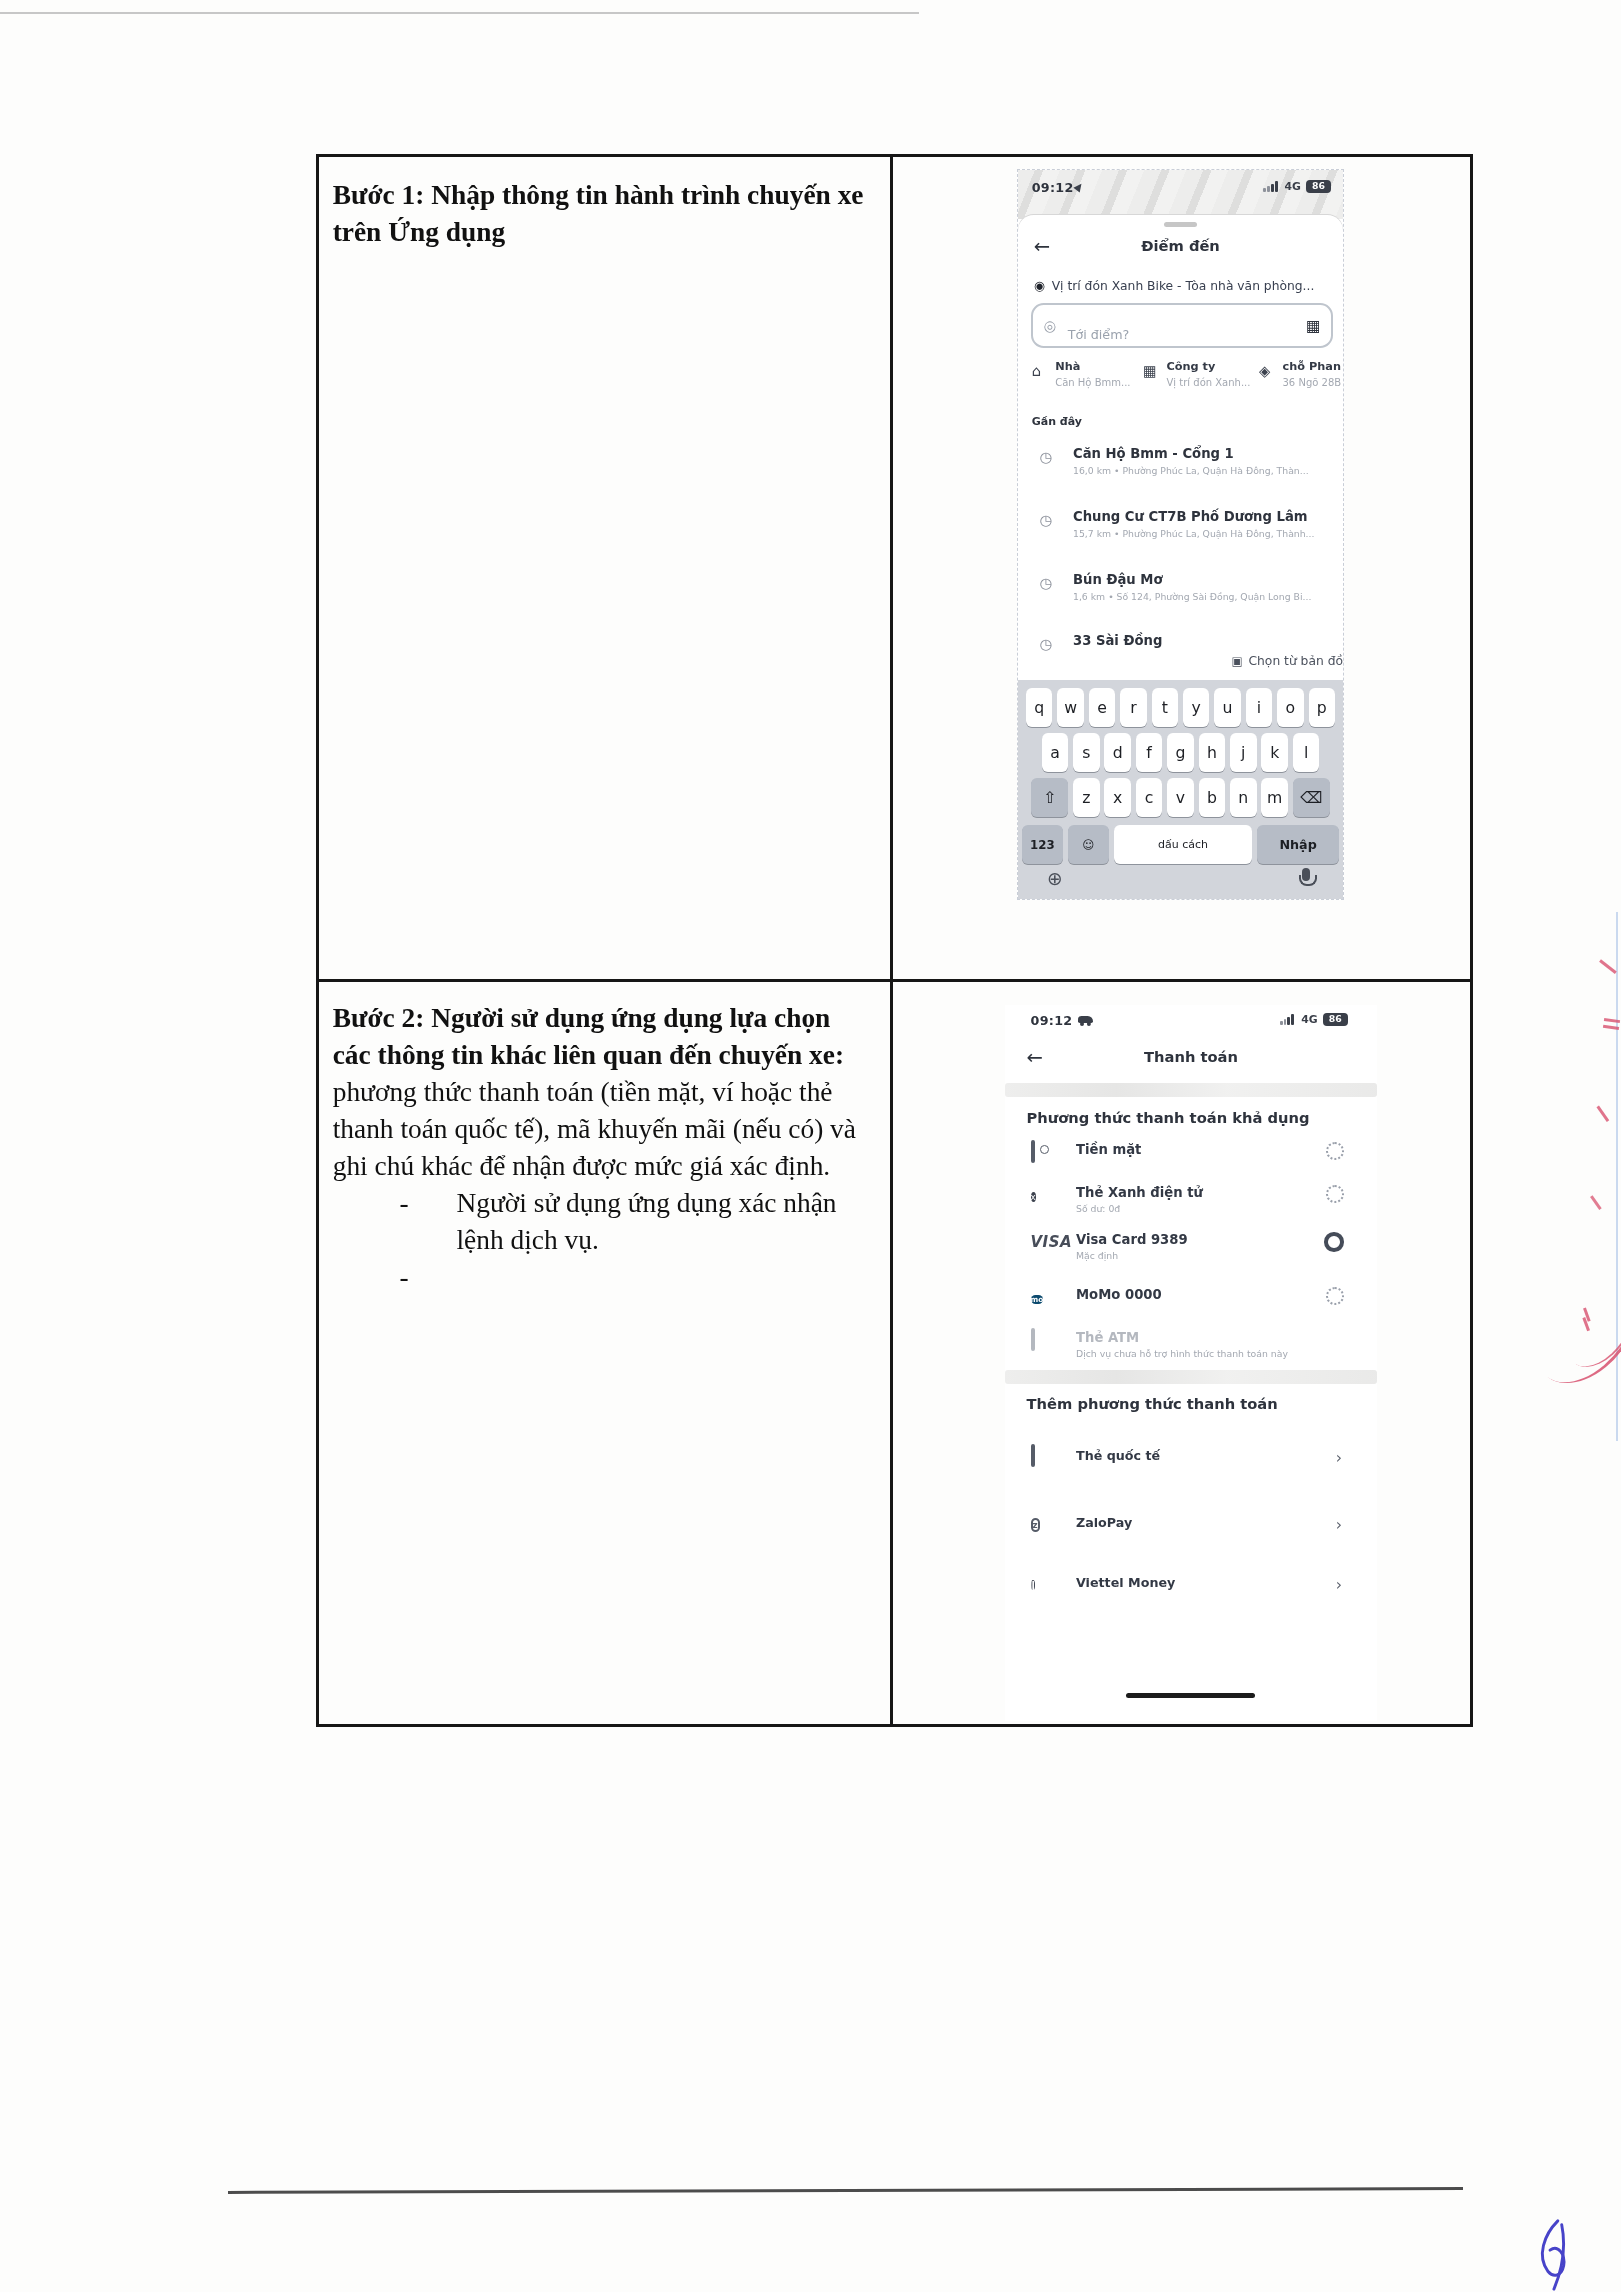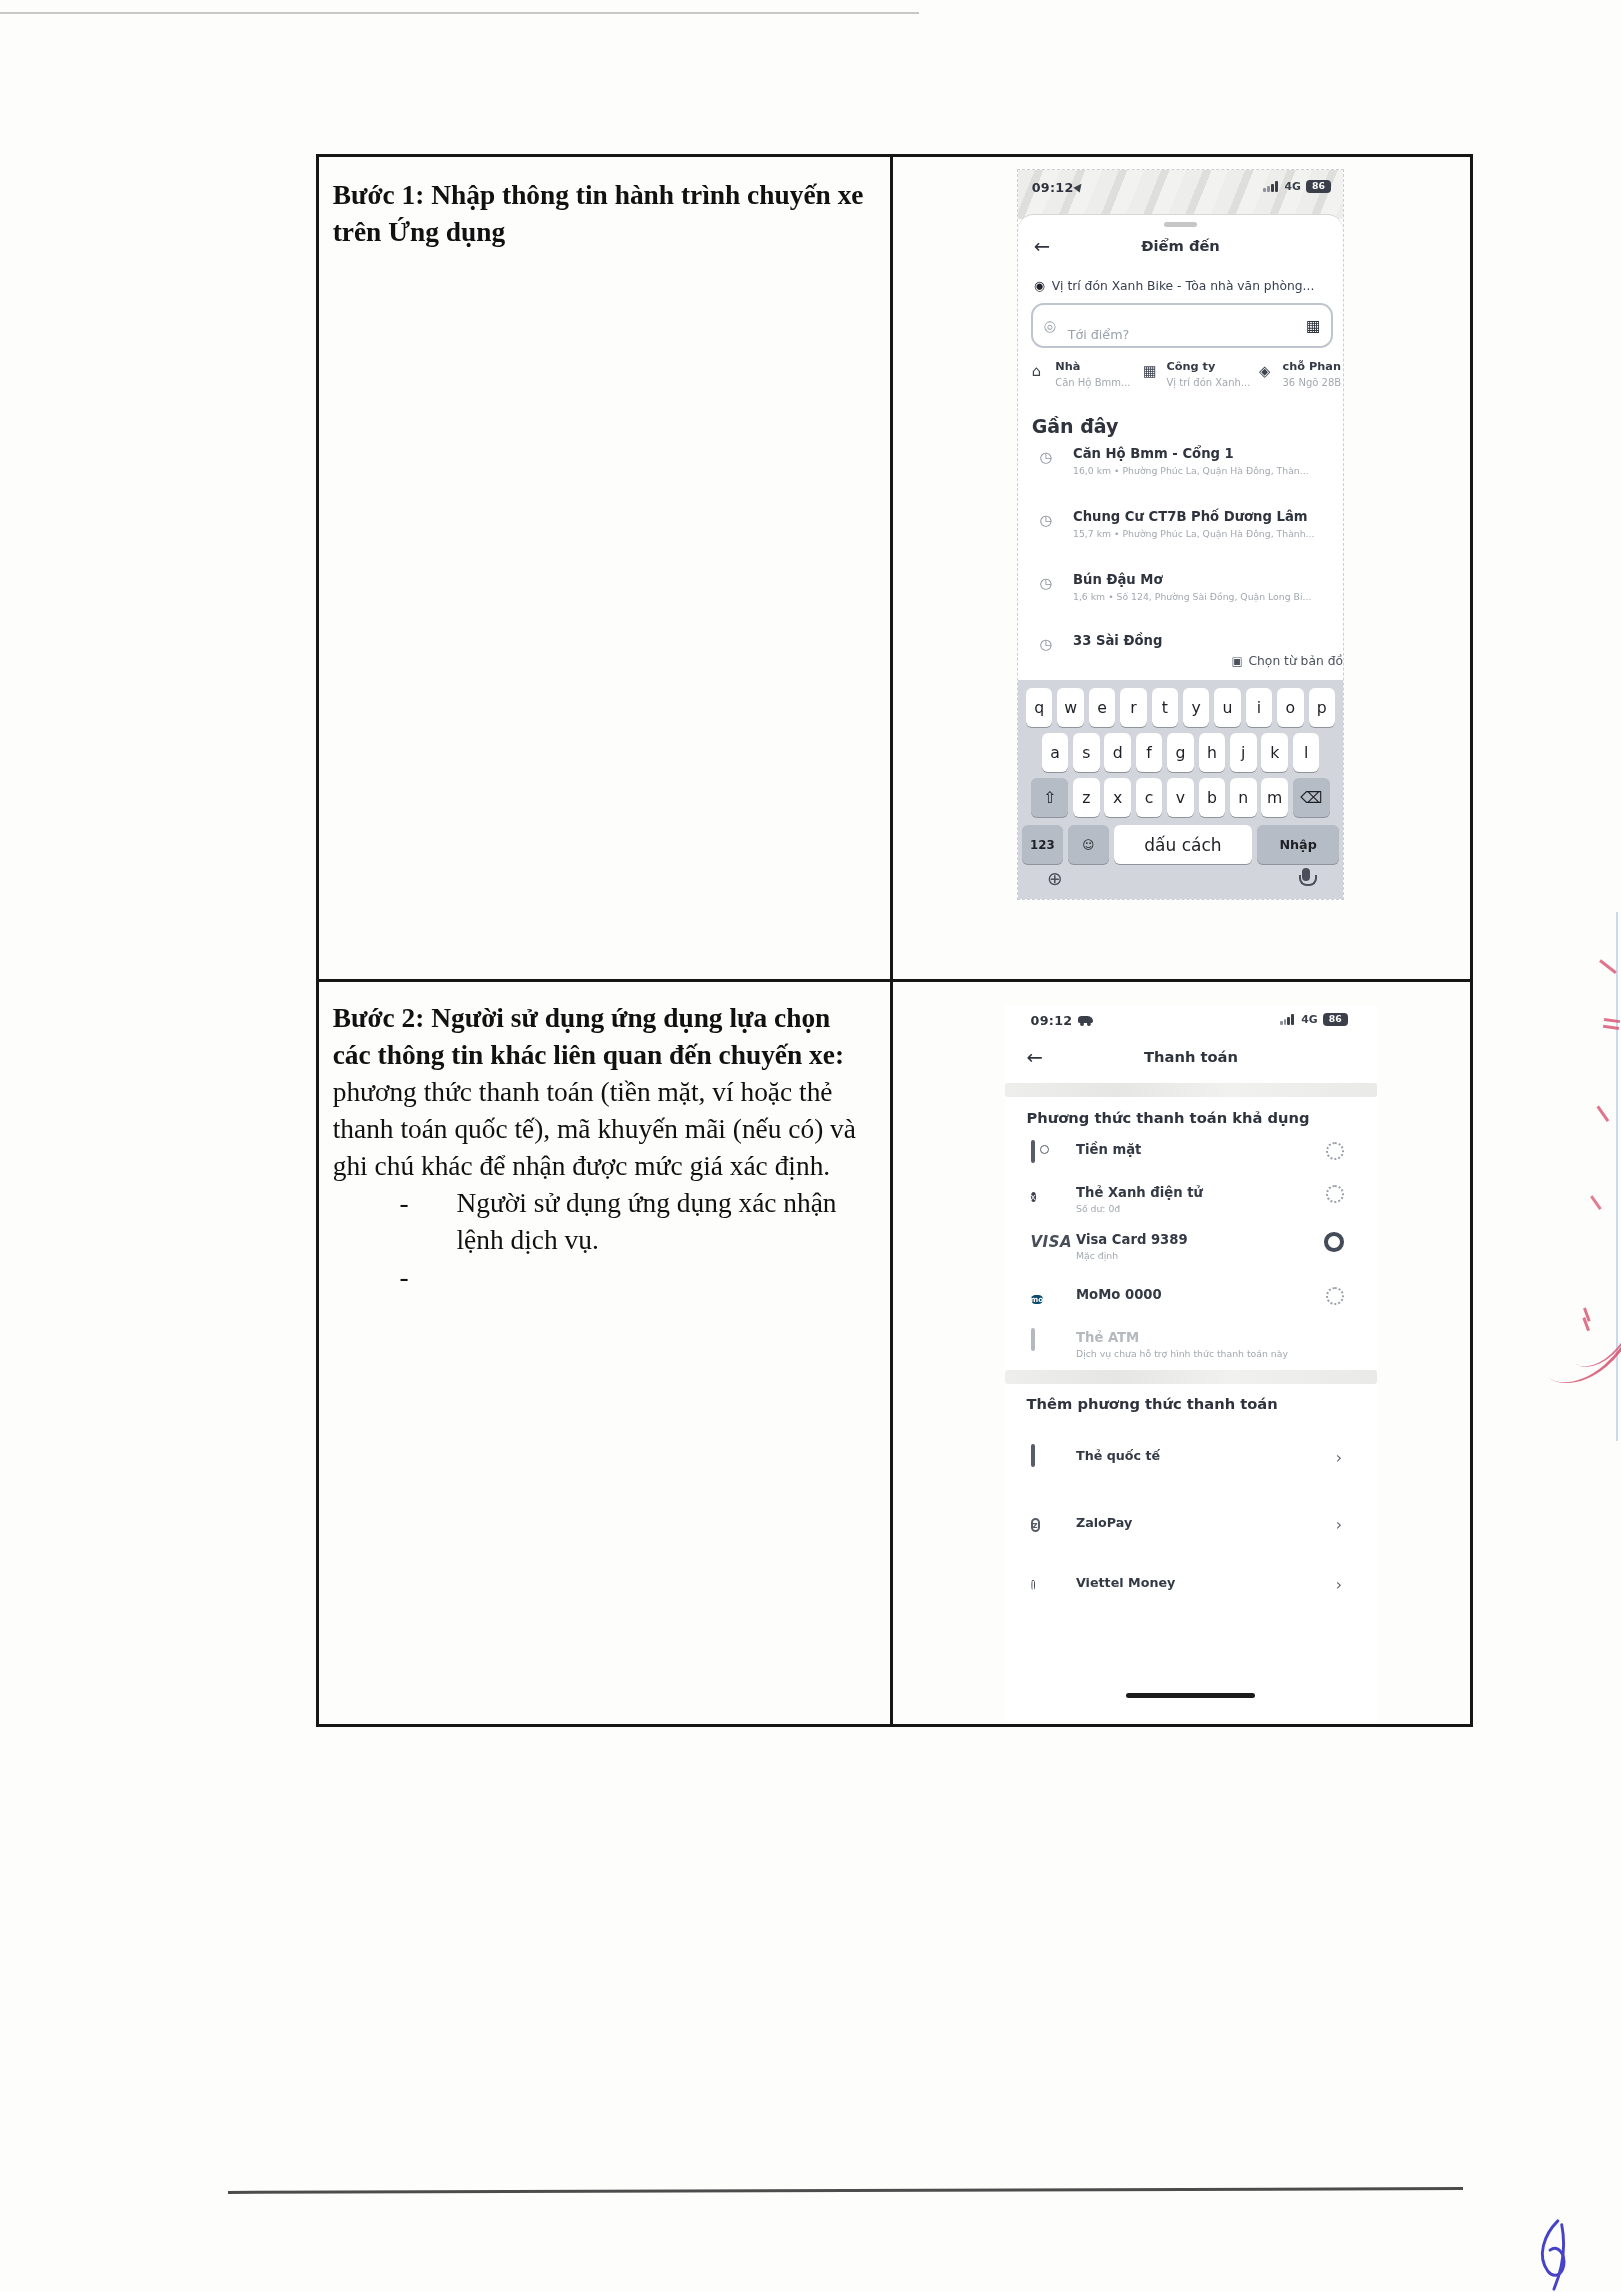--- a/index.html
+++ b/index.html
@@ -75,35 +75,35 @@
   .p1-input .ph { position:absolute; left:35px; top:12.7px; font-size:12.7px; color:#9aa2ad;margin-top:9px; }
   .p1-input .grid-ic { position:absolute; right:9.8px; top:10.8px; font-size:15.7px; color:#2e333d; }
   .p1-shortcuts { position:absolute; left:0; top:145px; width:100%; height:49px; }
   .shortcut { position:absolute; top:0; }
   .shortcut .ic { position:absolute; left:0; top:2px; font-size:14.7px; color:#3c424e; }
   .shortcut .lb { position:absolute; left:23.5px; top:0; font-size:11.3px; font-weight:bold; color:#343a46; white-space:nowrap; }
   .shortcut .sb { position:absolute; left:23.5px; top:16.7px; font-size:10px; color:#a3a8b1; white-space:nowrap; }
   .sc1 { left:13.7px; width:102px; }
   .sc2 { left:125px; width:104px; }
   .sc3 { left:241px; width:98px; }
-  .p1-recent-h { position:absolute; left:13.7px; top:200px; font-size:19px; font-weight:bold; color:#2e333d; }
+  .p1-recent-h { position:absolute; left:13.7px; top:200px; font-size:11px; font-weight:bold; color:#2e333d; }
   .ritem { position:absolute; left:0; width:100%; }
   .ritem .ic { position:absolute; left:21.6px; top:2px; font-size:14.7px; color:#8d929c; }
   .ritem .tt { position:absolute; left:55px; top:0; font-size:13.2px; font-weight:bold; color:#2e333d; white-space:nowrap; }
   .ritem .sb { position:absolute; left:55px; top:18.6px; font-size:9.3px; color:#a3a8b1; white-space:nowrap; overflow:hidden; width:257px; }
   .p1-mappick { position:absolute; left:0; top:439px; width:100%; text-align:right; font-size:12.3px; color:#4b515d; }
   .p1-mappick .ic { font-size:11.8px; margin-right:5.9px; color:#4b515d; }
   
   .kb { position:absolute; left:0; top:510px; width:100%; height:222px; background:#d2d5db; }
   .krow { position:absolute; left:0; width:100%; display:flex; justify-content:center; gap:4.9px; padding:0 3.9px; }
   .kr1 { top:7.8px; } .kr2 { top:53px; } .kr3 { top:98px; } .kr4 { top:145px; }
   .key { width:26.5px; height:39px; background:#fff; border-radius:5.9px; box-shadow:0 1px 0 #8e939c; display:flex; align-items:center; justify-content:center; font-size:15.7px; color:#1d1f24; }
   .key.special { background:#b6bcc6; }
   .key.w38 { width:37px; } .key.w42 { width:41px; font-size:11.8px; font-weight:bold; }
-  .key.space { flex:1; font-size:17px; }
+  .key.space { flex:1; font-size:11px; }
   .key.enter { width:82px; font-size:12.7px; font-weight:bold; }
   .kb-globe { position:absolute; left:29px; top:188px; font-size:18.6px; color:#4a4f59; }
   .kb-mic { position:absolute; right:33px; top:188px; width:7.8px; height:12.7px; background:#4a4f59; border-radius:3.9px; }
   .kb-mic::after { content:""; position:absolute; left:-2.9px; top:6.9px; width:13.7px; height:8.8px; border:2px solid #4a4f59; border-top:none; border-radius:0 0 7.8px 7.8px; }
 
   
   .phone2 { left:1005px; top:1005px; width:372px; height:716px; }
   .p2-status { top:7.8px; }
   .p2-status .time { position:absolute; left:25.5px; top:0; }
   .car-ic { position:absolute; left:73px; top:2.9px; width:14.7px; height:7.8px; background:#3a3f49; border-radius:3.9px 5.9px 2px 2px; }

